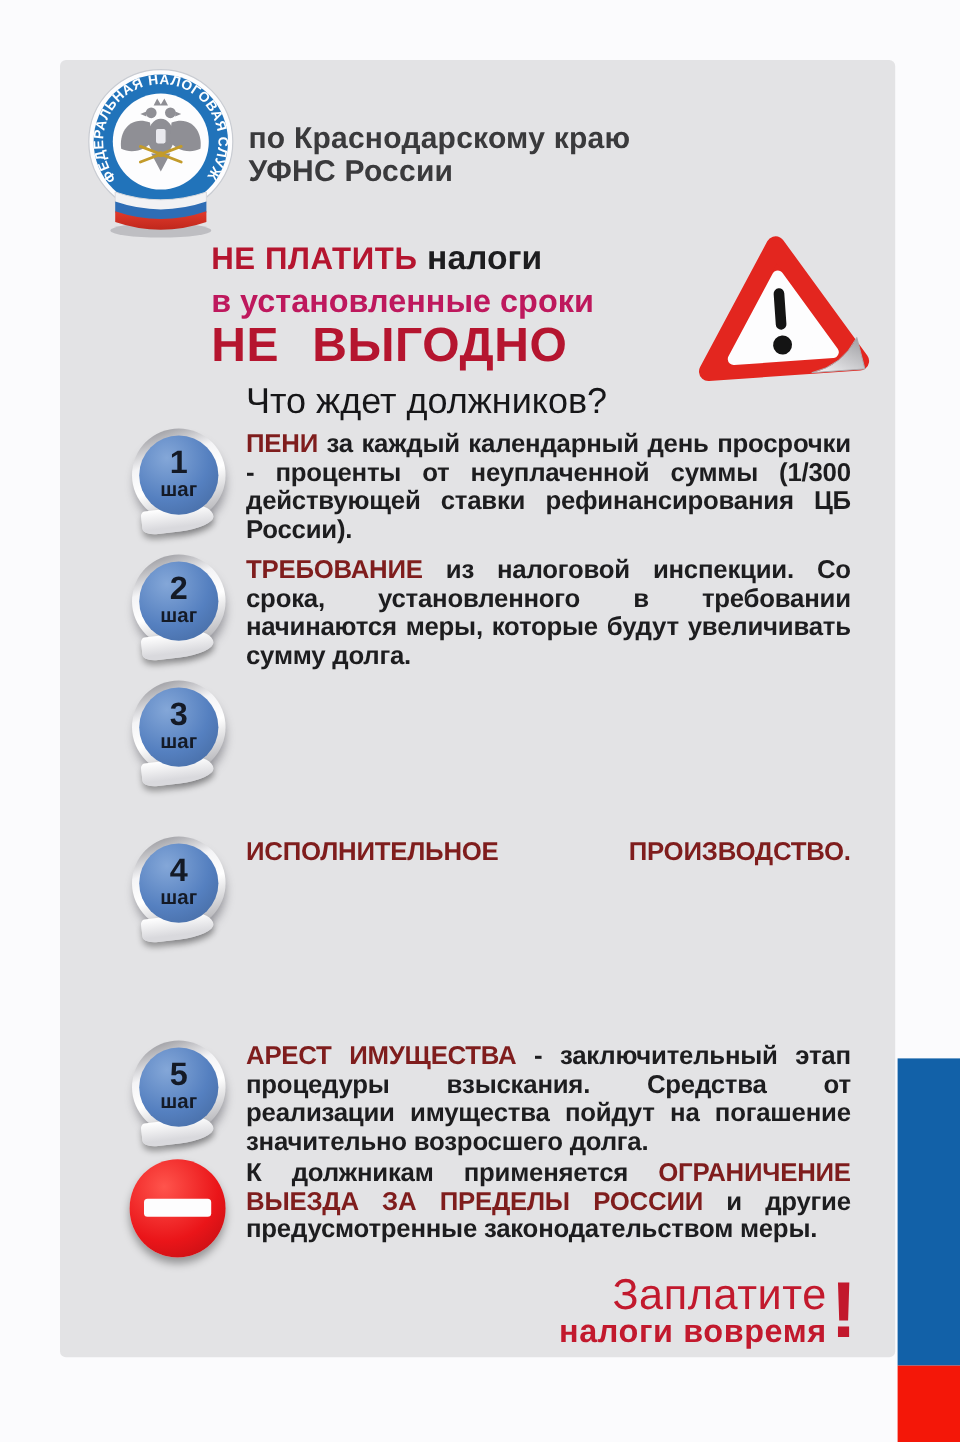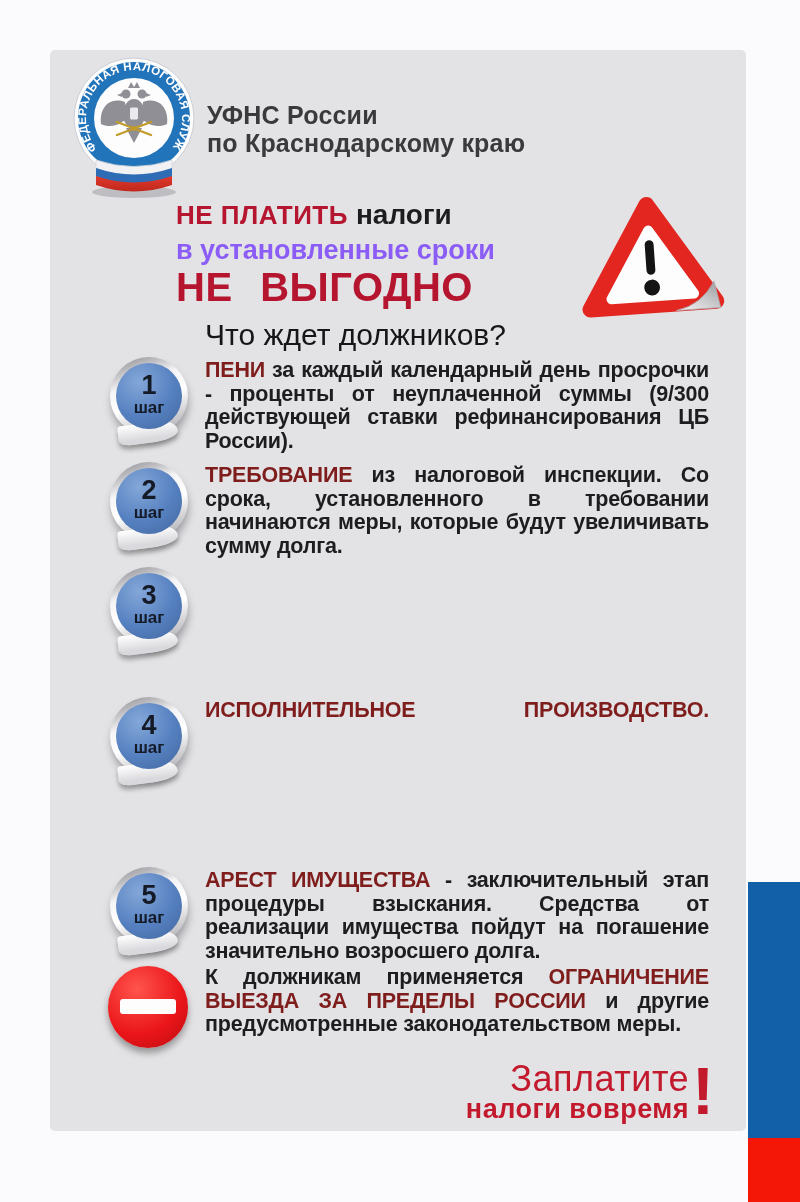--- a/index.html
+++ b/index.html
@@ -14,21 +14,21 @@
 
   
   .org { position:absolute; left:207px; top:101px; font-size:25px; font-weight:bold;
          color:#3a3a3c; line-height:28px; letter-spacing:0.2px; }
 
   
   .headline { position:absolute; left:176px; top:198px; width:410px; }
   .hl1 { line-height:34px; white-space:nowrap; }
   .hl1 .big-red { font-size:26px; font-weight:bold; color:#b5152f; letter-spacing:0.5px; }
   .hl1 .small-black { font-size:28px; font-weight:bold; color:#1d1d1f; margin-left:8px; }
-  .hl2 { font-size:27px; font-weight:bold; color:#8b5cf6; line-height:27px; margin-top:1px; white-space:nowrap; }
+  .hl2 { font-size:27px; font-weight:bold; color:#be185d; line-height:27px; margin-top:1px; white-space:nowrap; }
   .hl3 { font-size:40px; font-weight:bold; color:#b5152f; line-height:42px; margin-top:2px;
          word-spacing:16px; letter-spacing:0.5px; white-space:nowrap; }
 
   
   .warning { position:absolute; left:576px; top:194px; width:148px; height:126px; transform:rotate(-4deg); }
 
   
   .subtitle { position:absolute; left:205px; top:318px; font-size:30px; font-weight:normal; color:#161618; }
 
   
@@ -116,22 +116,22 @@
     </g>
 
     <g>
       <path d="M28,104 Q66,117 104,104 L104,113 Q66,126 28,113 Z" fill="#f2f2f4" stroke="#d7d7db" stroke-width="0.8"></path>
       <path d="M28,112 Q66,125 104,112 L104,121 Q66,134 28,121 Z" fill="#2e6db5"></path>
       <path d="M28,120 Q66,133 104,120 L104,129 Q66,142 28,129 Z" fill="url(#ribRed)"></path>
     </g>
   </svg>
 
   <div class="org">
+    <div>по Краснодарскому краю</div>
     <div>УФНС России</div>
-    <div>по Краснодарскому краю</div>
   </div>
 
   <div class="headline">
     <div class="hl1">
       <span class="big-red">НЕ ПЛАТИТЬ</span><span class="small-black">налоги</span>
     </div>
     <div class="hl2">в установленные сроки</div>
     <div class="hl3">НЕ  ВЫГОДНО</div>
   </div>
 
@@ -154,21 +154,21 @@
   <div class="step" style="top:353px">
     <div class="badge">
       <div class="shadow"></div>
         <div class="ring"></div>
         <div class="curl"></div>
       <div class="face">
         <div class="num">1</div>
         <div class="lbl">шаг</div>
       </div>
     </div>
-    <div class="step-text"><span class="kw">ПЕНИ</span><span> за каждый календарный день просрочки - проценты от неуплаченной суммы (9/300 действующей ставки рефинансирования ЦБ России).</span></div>
+    <div class="step-text"><span class="kw">ПЕНИ</span><span> за каждый календарный день просрочки - проценты от неуплаченной суммы (1/300 действующей ставки рефинансирования ЦБ России).</span></div>
   </div>
 
   <div class="step" style="top:458px">
     <div class="badge">
       <div class="shadow"></div>
         <div class="ring"></div>
         <div class="curl"></div>
       <div class="face">
         <div class="num">2</div>
         <div class="lbl">шаг</div>

